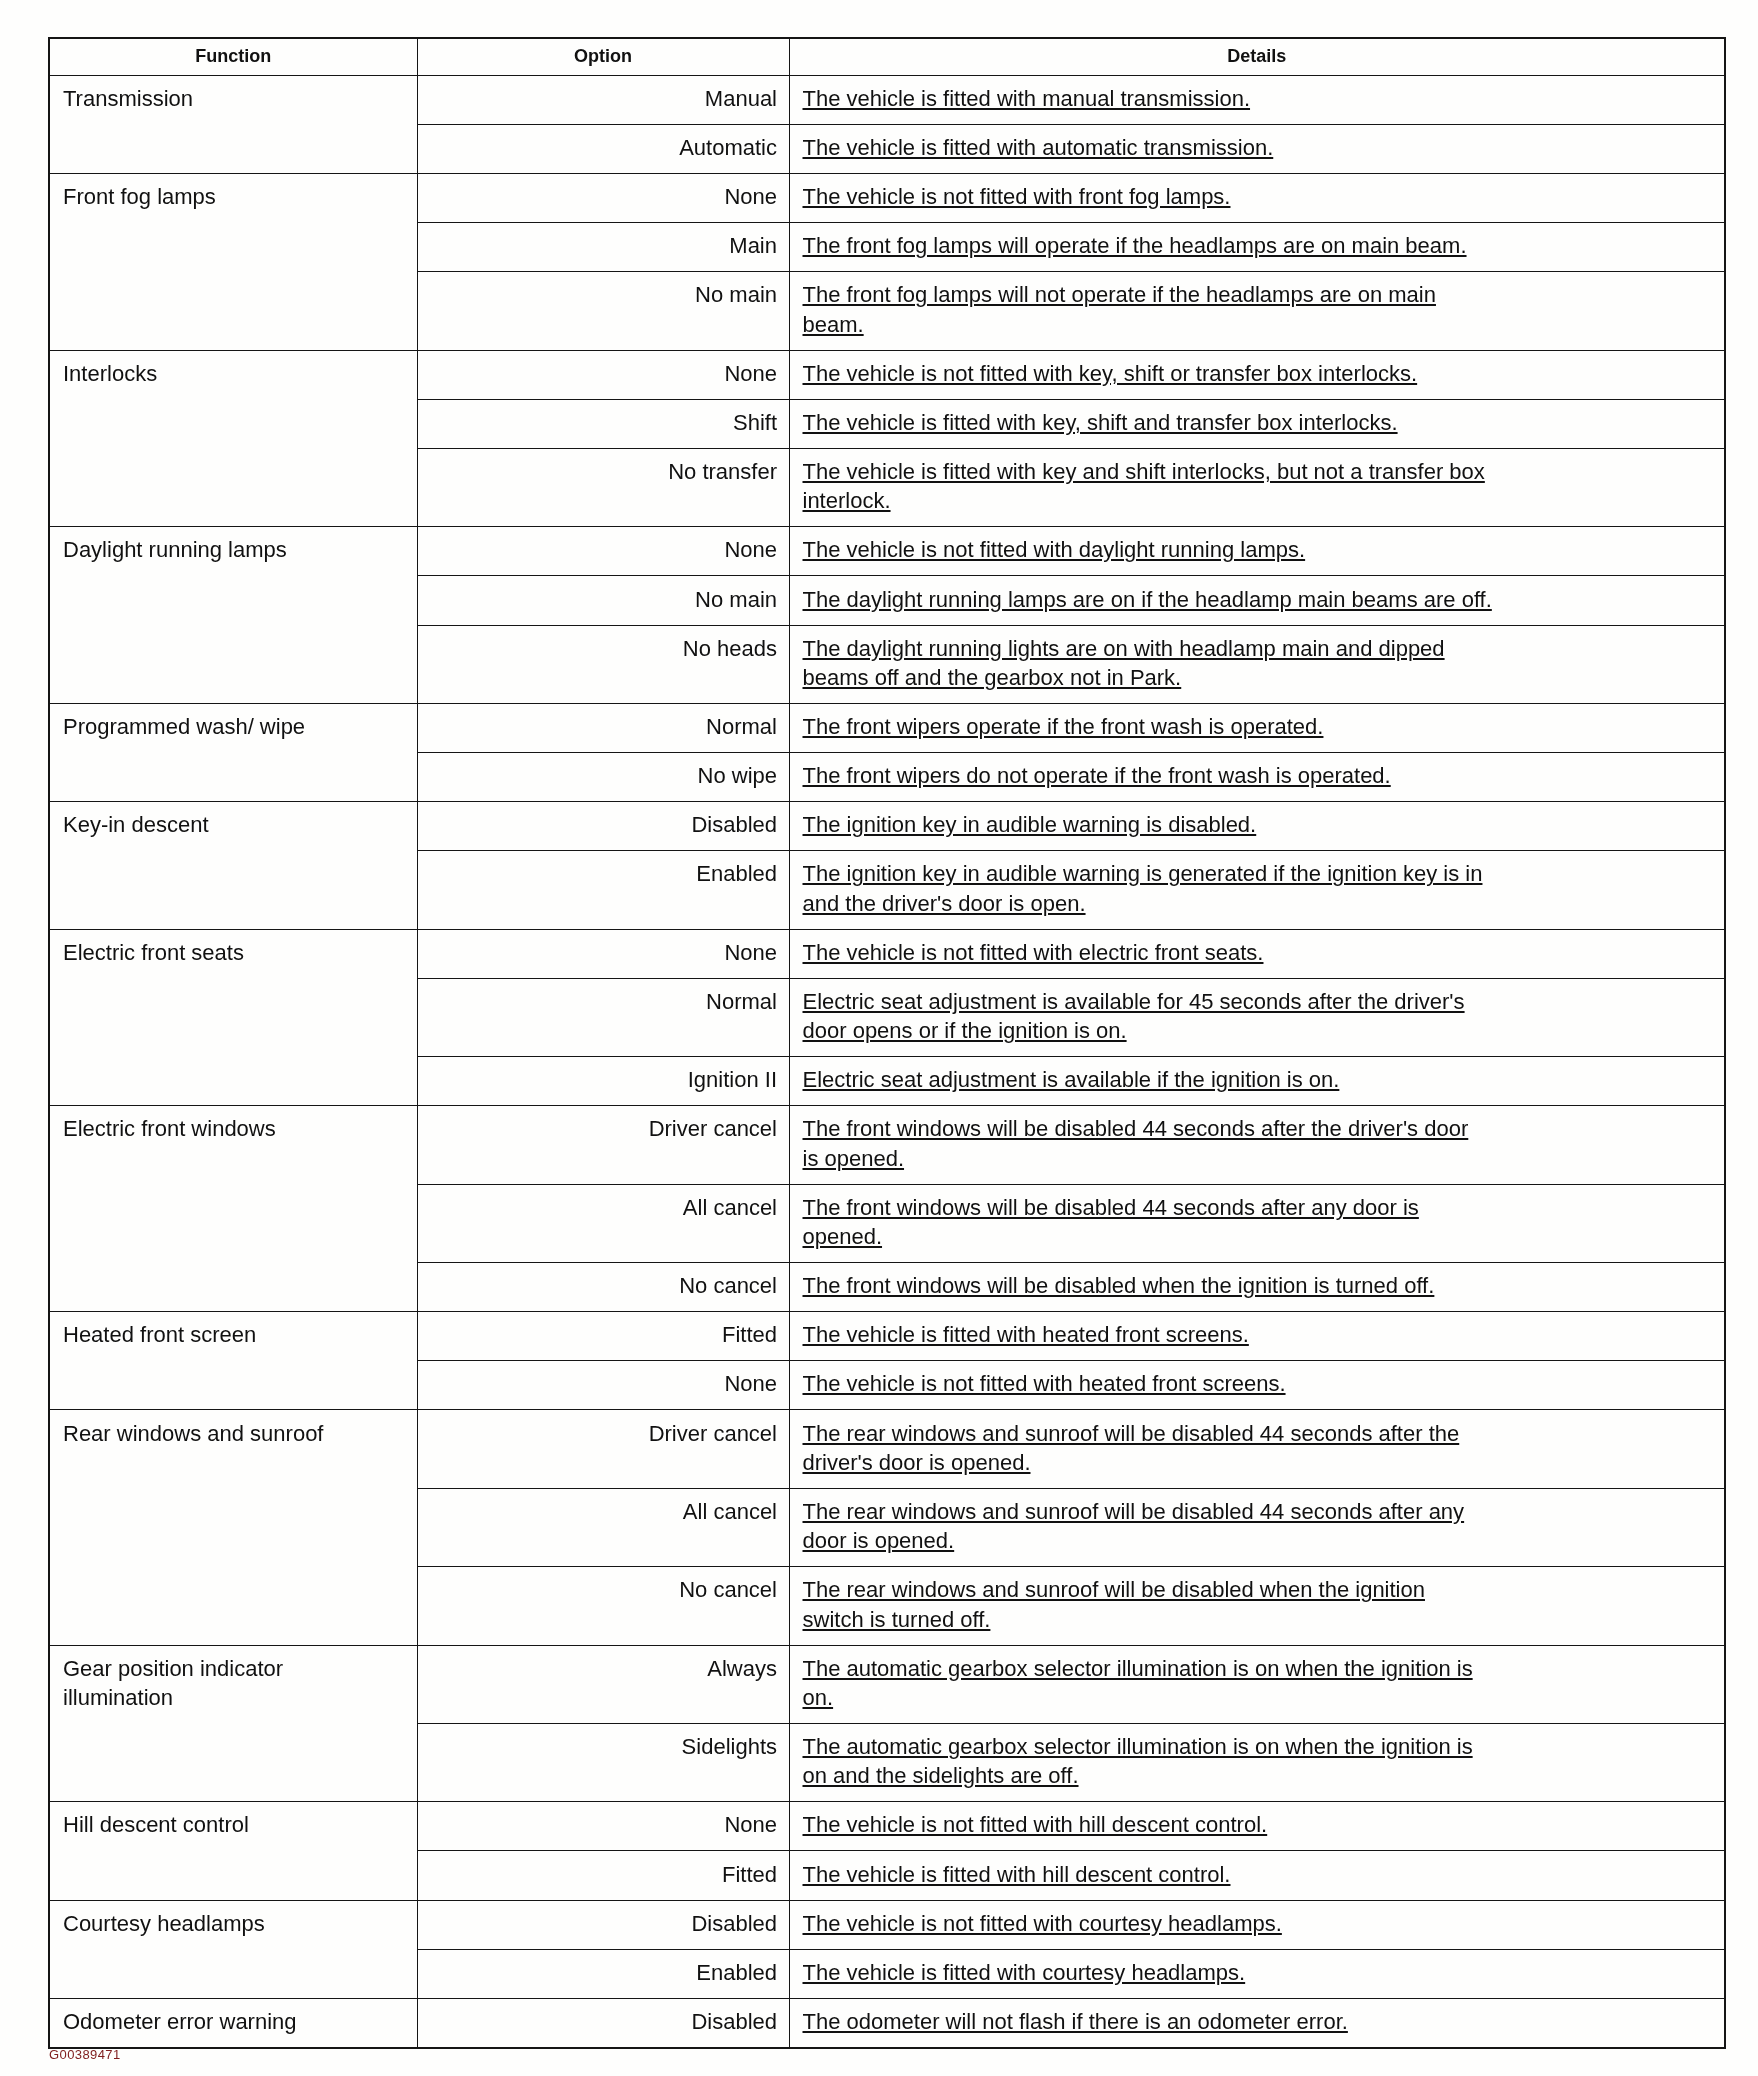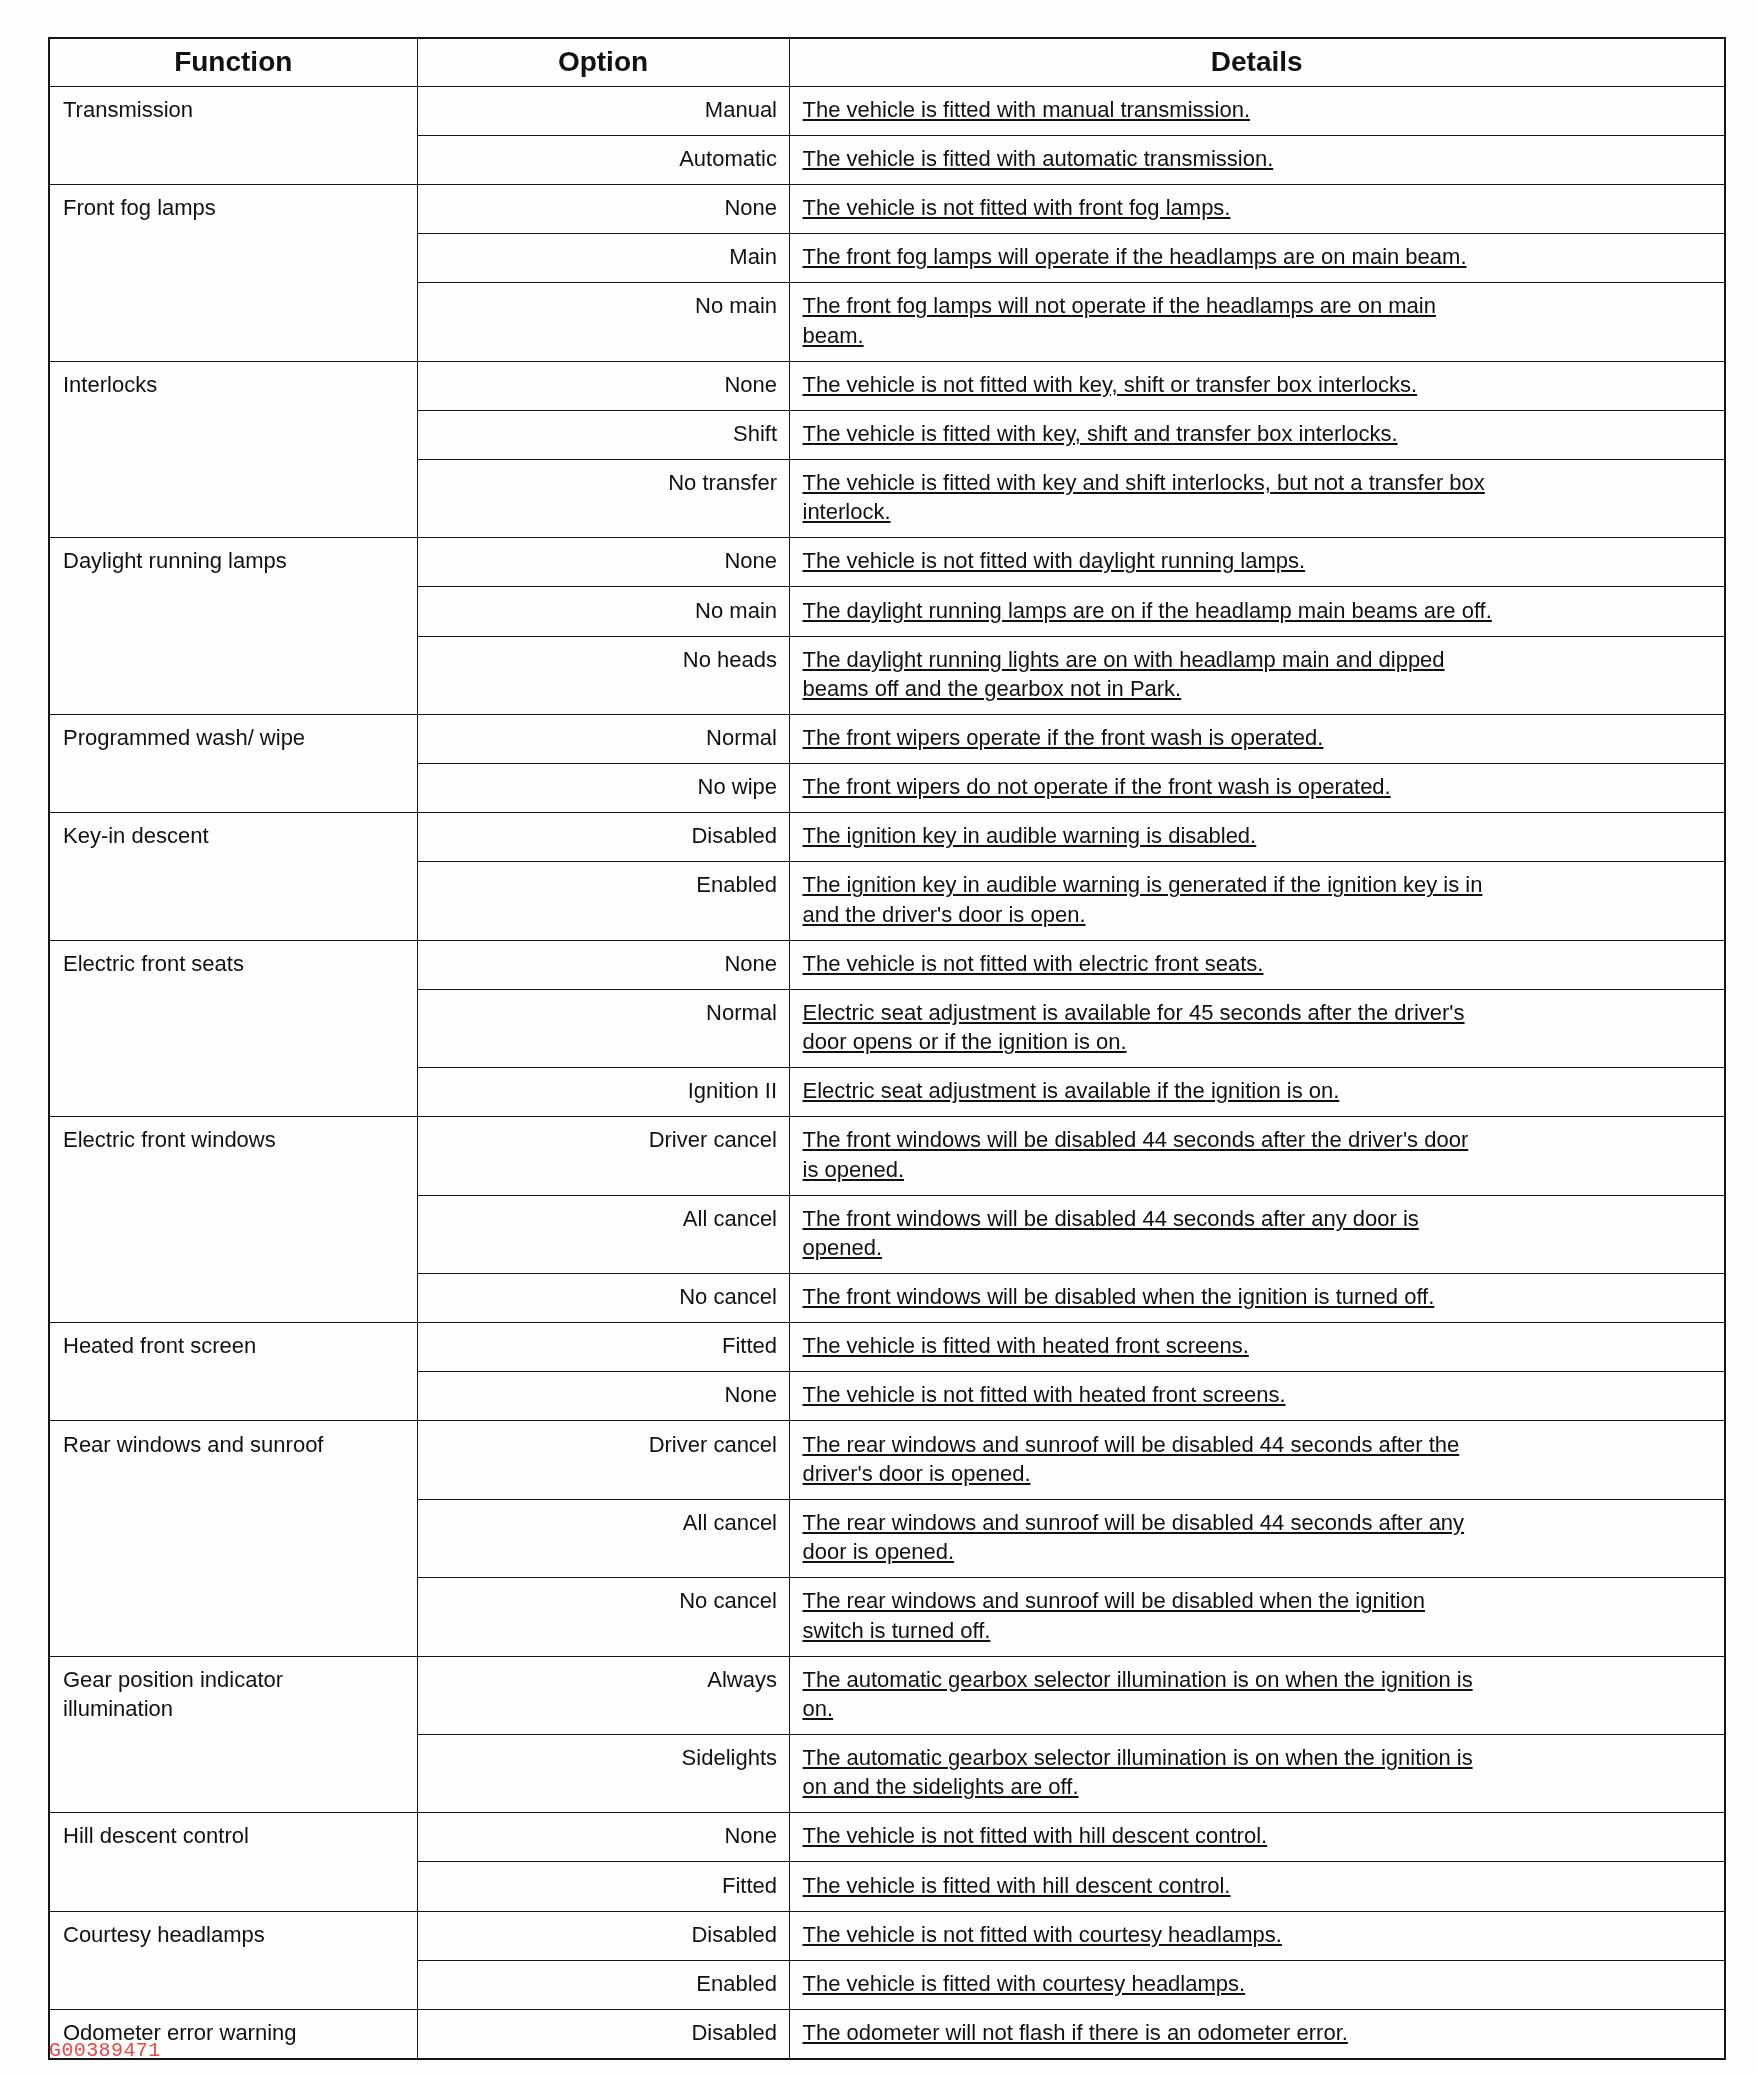--- a/index.html
+++ b/index.html
@@ -26,45 +26,44 @@
     border-collapse: collapse;
     width: 100%;
     table-layout: fixed;
     border: 2.5px solid #151515;
   }
   table.options-table col.col-function { width: 368px; }
   table.options-table col.col-option   { width: 372px; }
   table.options-table th {
     border: 1.6px solid #151515;
     font-weight: bold;
-    font-size: 28px;
+    font-size: 18px;
     padding: 6.6px 8.2px 8.2px 8.2px;
     text-align: center;
     vertical-align: middle;
   }
   table.options-table td {
     border: 1.6px solid #151515;
     vertical-align: top;
     font-size: 22px;
     line-height: 1.33;
     padding: 8.2px 11.5px 10.7px 13px;
     white-space: pre-line;
     word-wrap: break-word;
   }
   td.function-cell { padding-left: 13px; }
   td.option-cell   { padding-left: 13px; text-align: right; }
   td.details-cell  { padding-left: 13px; text-decoration: underline; }
   .footer-code {
     position: absolute;
     left: 49px;
     bottom: 15px;
-    font-size: 20px;
+    font-size: 13px;
     letter-spacing: 0.4px;
-    color: #ef4444;
-    font-family: Liberation Mono, monospace;
+    color: #7f1d1d;
   }
 </style>
 </head>
 <body>
 
 <div class="page">
 
   <div class="table-wrap">
     <table class="options-table">
       <colgroup>

